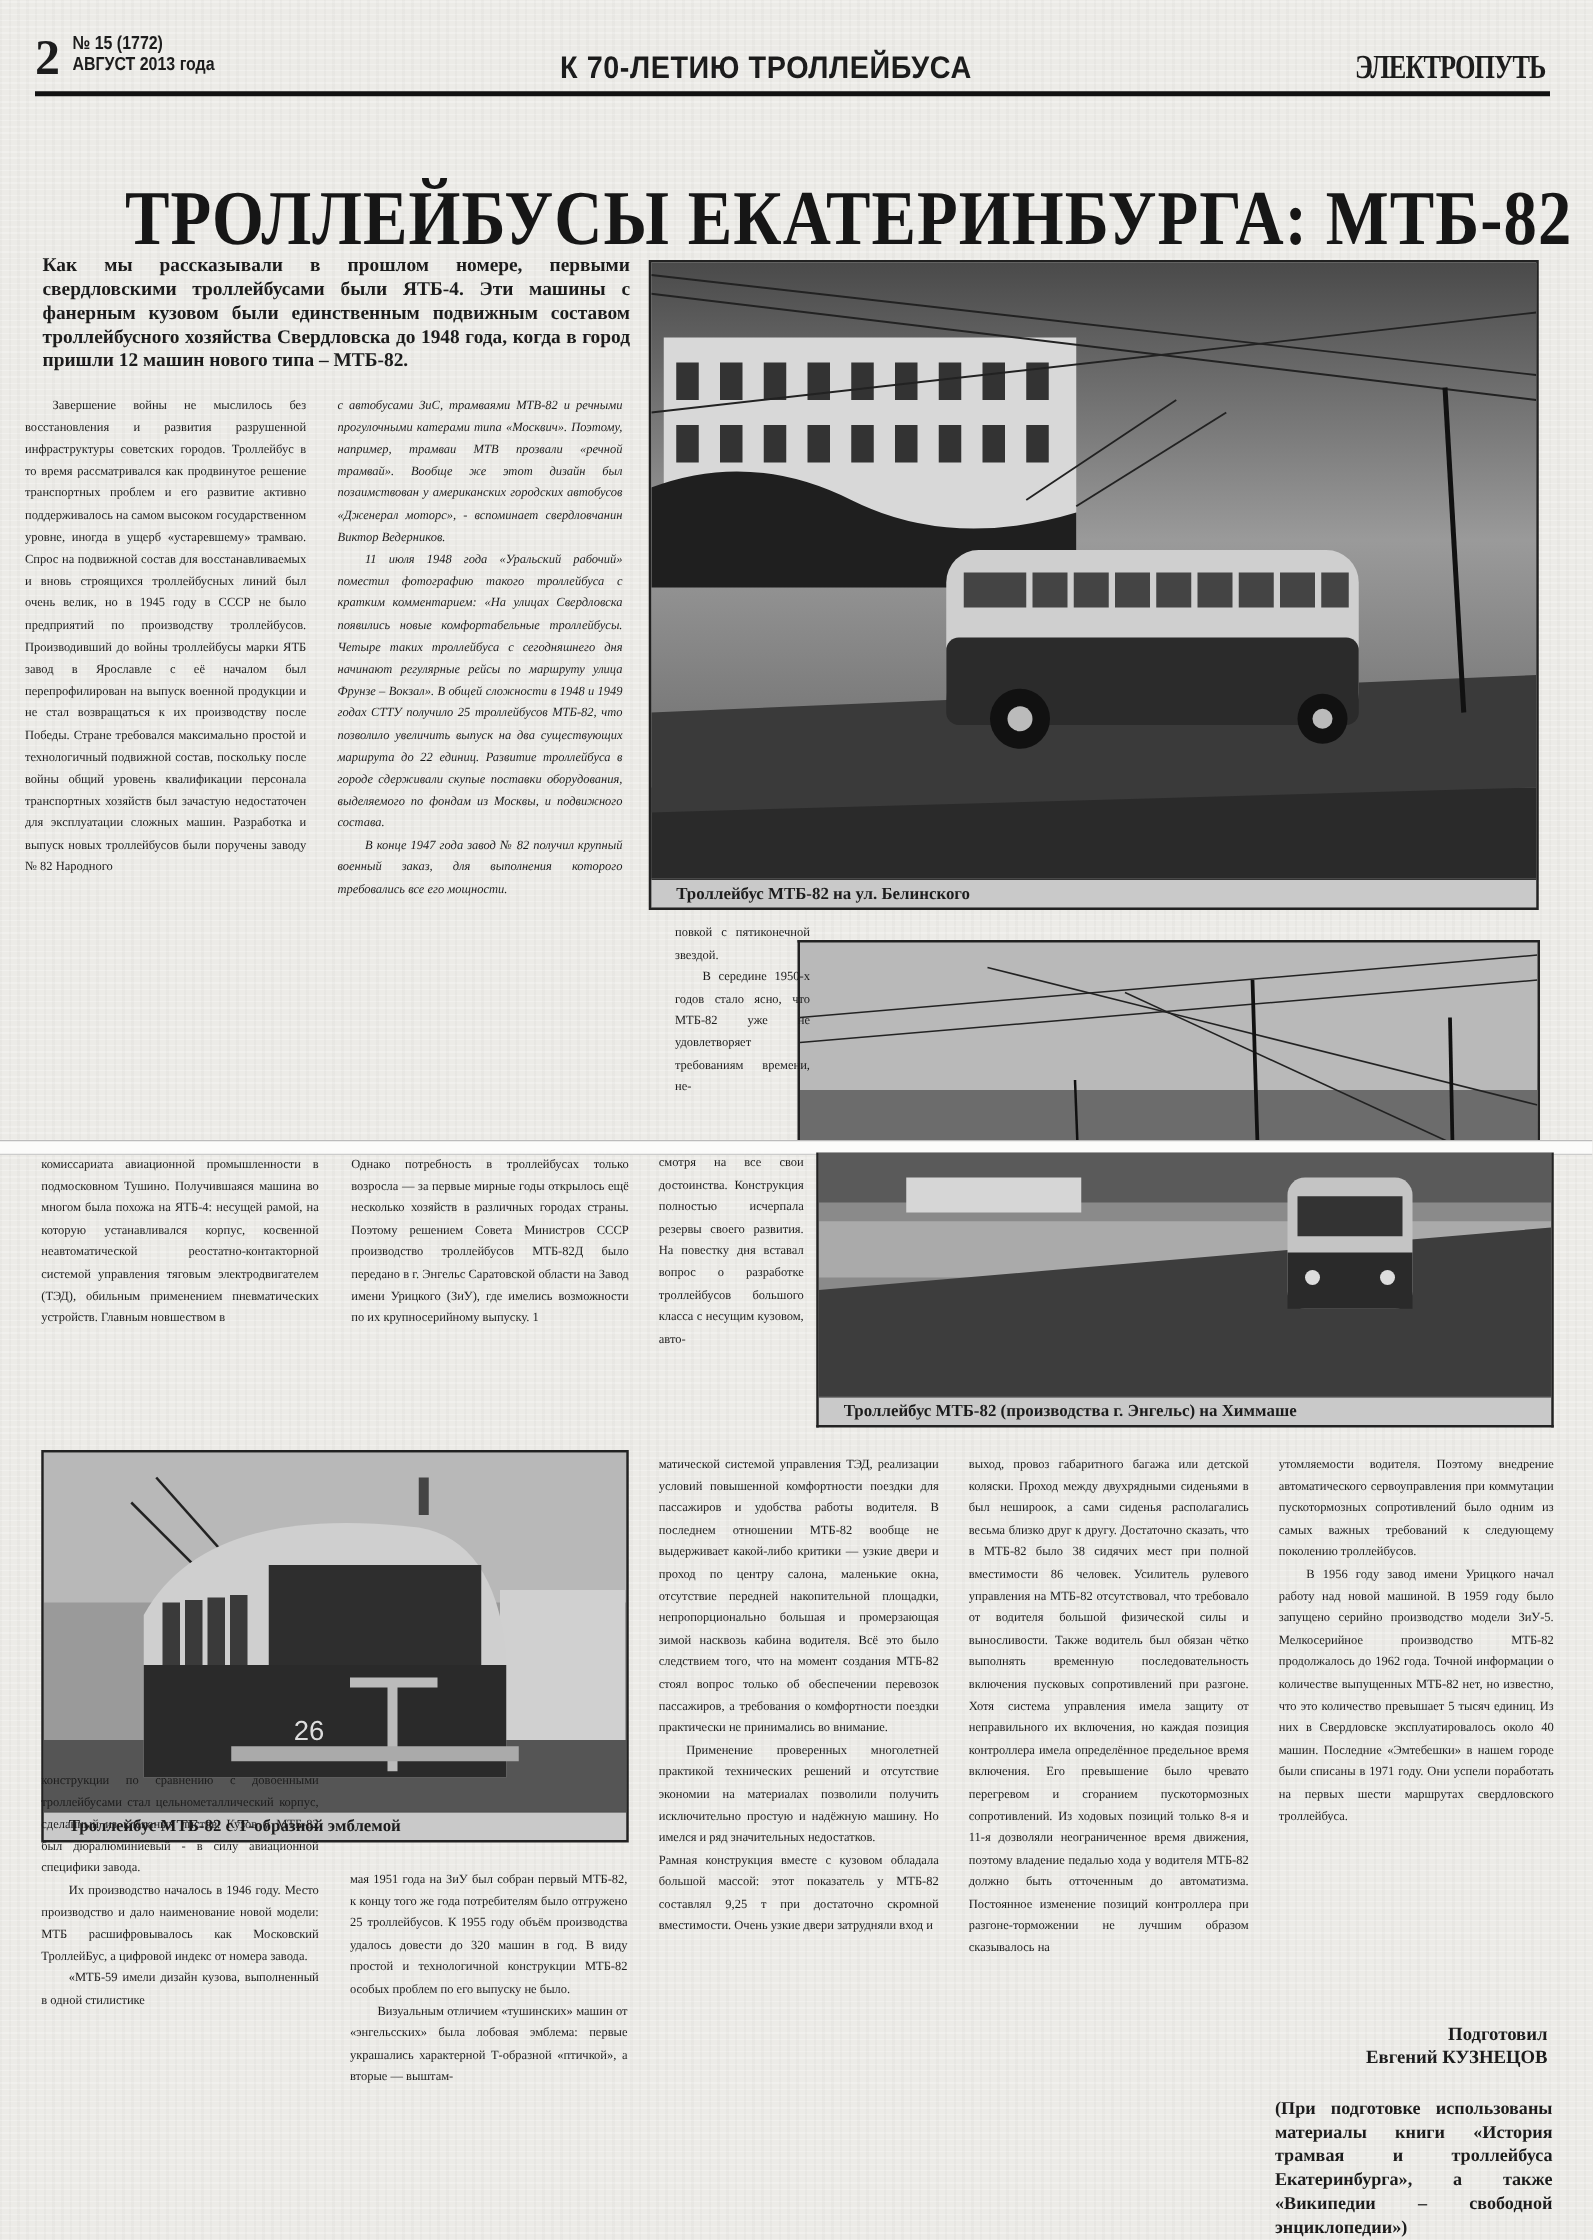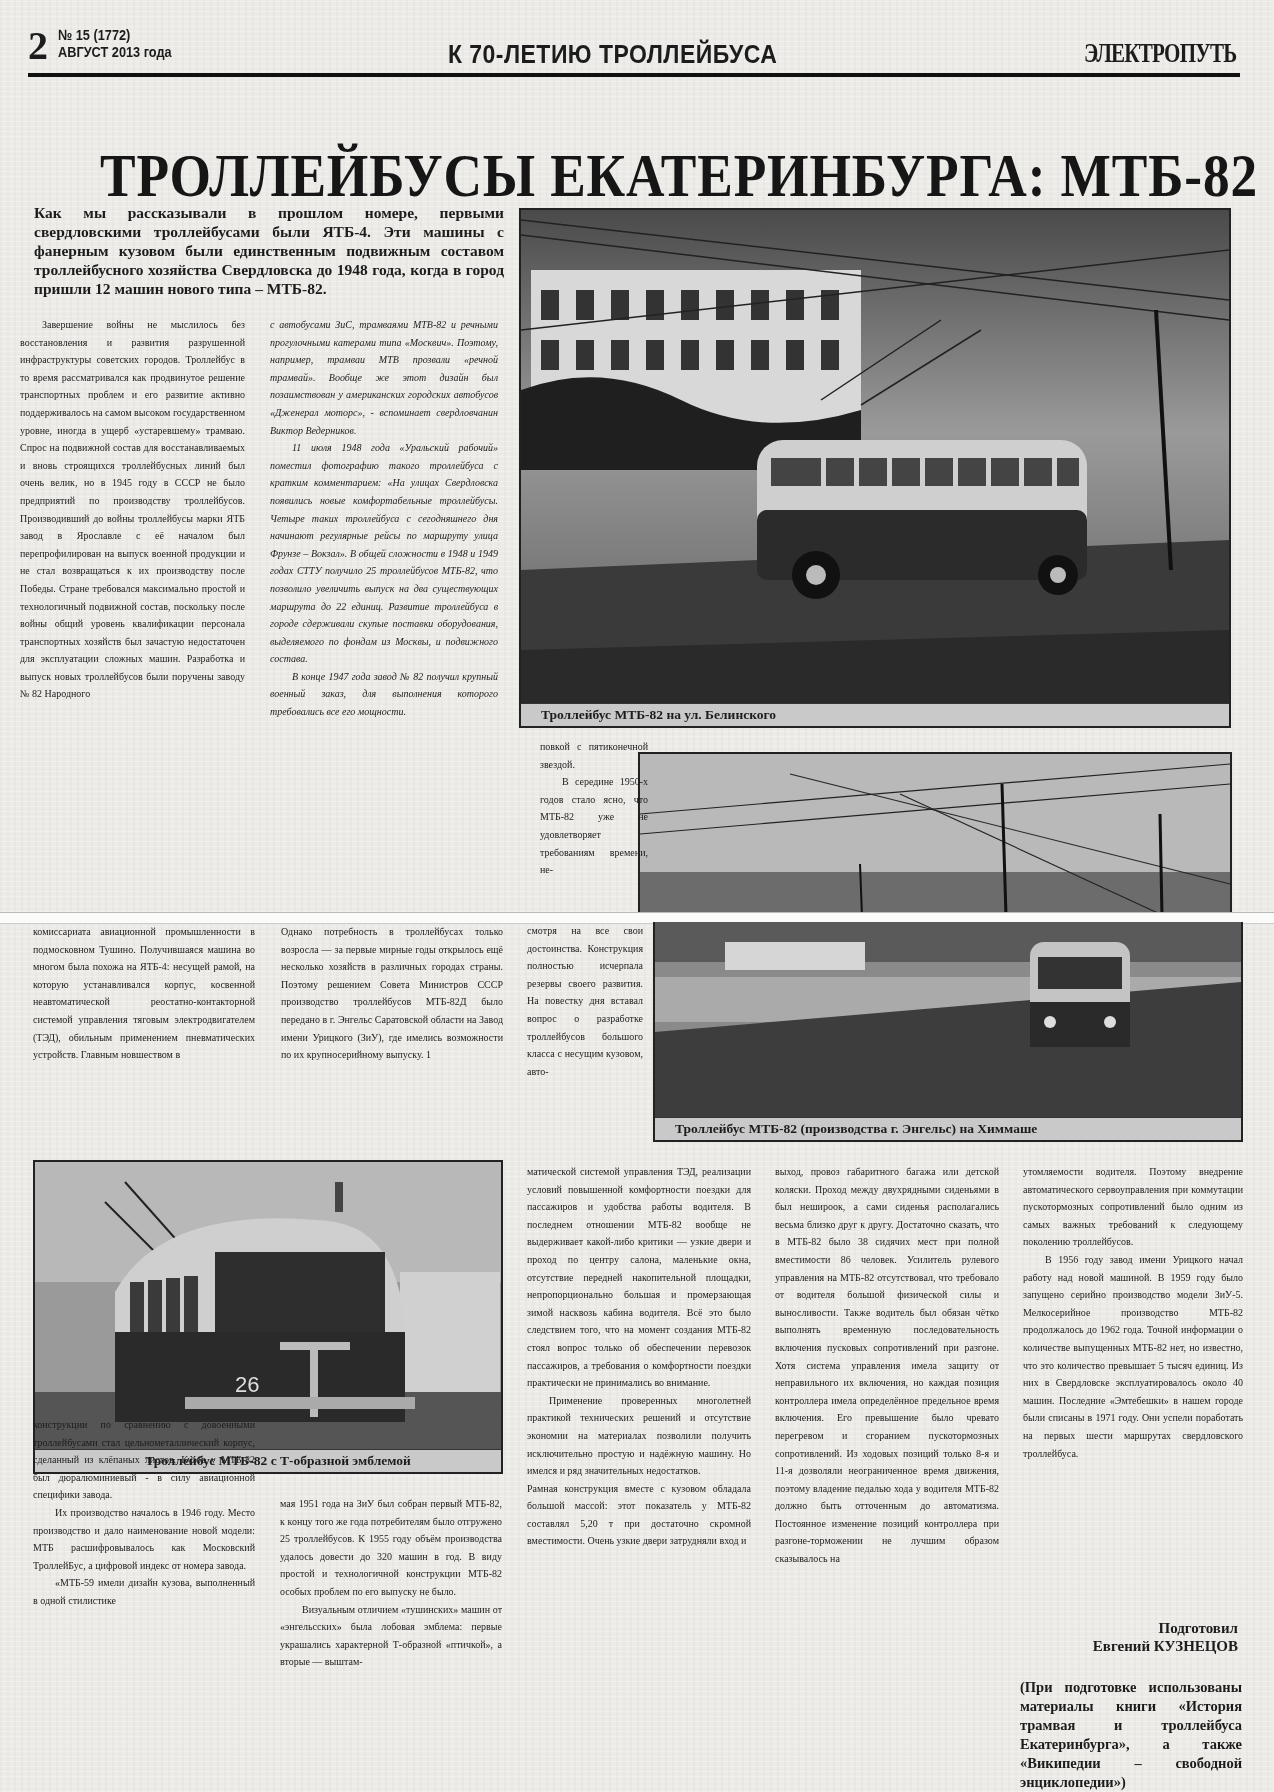--- a/index.html
+++ b/index.html
@@ -163,21 +163,21 @@
     <polygon points="0,110 586,60 586,196 0,196" fill="#3d3d3d"></polygon>
     <rect x="375" y="20" width="100" height="105" rx="14" fill="#c4c4c4"></rect>
     <rect x="383" y="35" width="84" height="32" fill="#333"></rect>
     <rect x="375" y="80" width="100" height="45" fill="#2a2a2a"></rect>
     <circle cx="395" cy="100" r="6" fill="#ddd"></circle>
       <circle cx="455" cy="100" r="6" fill="#ddd"></circle>
   </svg>
   <div class="caption">Троллейбус МТБ-82 (производства г. Энгельс) на Химмаше</div>
 </div>
 
-<div class="photo" style="left:33px; top:1160px; width:466px; height:310px;text-align:center;">
+<div class="photo" style="left:33px; top:1160px; width:466px; height:310px;">
   <svg width="466" height="288" viewBox="0 0 466 288">
     <rect width="466" height="288" fill="#9a9a9a"></rect>
     <rect x="0" y="0" width="466" height="120" fill="#b8b8b8"></rect>
     <rect x="0" y="230" width="466" height="58" fill="#555"></rect>
     <g stroke="#222" stroke-width="2" fill="none">
       <line x1="90" y1="20" x2="170" y2="110"></line>
         <line x1="70" y1="40" x2="150" y2="120"></line>
     </g>
     <rect x="365" y="110" width="100" height="120" fill="#d0d0d0"></rect>
     <path d="M80 130 Q130 40 300 60 Q360 70 370 160 L370 260 L80 260 Z" fill="#cfcfcf"></path>
@@ -227,21 +227,21 @@
   <p>повкой с пятиконечной звездой.</p>
   <p class="ind">В середине 1950-х годов стало ясно, что МТБ-82 уже не удовлетворяет требованиям времени, не-</p>
 </div>
 <div class="col" style="left:527px; top:922px; width:116px;">
   <p>смотря на все свои достоинства. Конструкция полностью исчерпала резервы своего развития. На повестку дня вставал вопрос о разработке троллейбусов большого класса с несущим кузовом, авто-</p>
 </div>
 
 <div class="col" style="left:527px; top:1163px; width:224px;">
   <p>матической системой управления ТЭД, реализации условий повышенной комфортности поездки для пассажиров и удобства работы водителя. В последнем отношении МТБ-82 вообще не выдерживает какой-либо критики — узкие двери и проход по центру салона, маленькие окна, отсутствие передней накопительной площадки, непропорционально большая и промерзающая зимой насквозь кабина водителя. Всё это было следствием того, что на момент создания МТБ-82 стоял вопрос только об обеспечении перевозок пассажиров, а требования о комфортности поездки практически не принимались во внимание.</p>
   <p class="ind">Применение проверенных многолетней практикой технических решений и отсутствие экономии на материалах позволили получить исключительно простую и надёжную машину. Но имелся и ряд значительных недостатков.</p>
-  <p>Рамная конструкция вместе с кузовом обладала большой массой: этот показатель у МТБ-82 составлял 5,20 т при достаточно скромной вместимости. Очень узкие двери затрудняли вход и</p>
+  <p>Рамная конструкция вместе с кузовом обладала большой массой: этот показатель у МТБ-82 составлял 9,25 т при достаточно скромной вместимости. Очень узкие двери затрудняли вход и</p>
 </div>
 
 <div class="col" style="left:775px; top:1163px; width:224px;">
   <p>выход, провоз габаритного багажа или детской коляски. Проход между двухрядными сиденьями в был нешироок, а сами сиденья располагались весьма близко друг к другу. Достаточно сказать, что в МТБ-82 было 38 сидячих мест при полной вместимости 86 человек. Усилитель рулевого управления на МТБ-82 отсутствовал, что требовало от водителя большой физической силы и выносливости. Также водитель был обязан чётко выполнять временную последовательность включения пусковых сопротивлений при разгоне. Хотя система управления имела защиту от неправильного их включения, но каждая позиция контроллера имела определённое предельное время включения. Его превышение было чревато перегревом и сгоранием пускотормозных сопротивлений. Из ходовых позиций только 8-я и 11-я дозволяли неограниченное время движения, поэтому владение педалью хода у водителя МТБ-82 должно быть отточенным до автоматизма. Постоянное изменение позиций контроллера при разгоне-торможении не лучшим образом сказывалось на</p>
 </div>
 
 <div class="col" style="left:1023px; top:1163px; width:220px;">
   <p>утомляемости водителя. Поэтому внедрение автоматического сервоуправления при коммутации пускотормозных сопротивлений было одним из самых важных требований к следующему поколению троллейбусов.</p>
   <p class="ind">В 1956 году завод имени Урицкого начал работу над новой машиной. В 1959 году было запущено серийно производство модели ЗиУ-5. Мелкосерийное производство МТБ-82 продолжалось до 1962 года. Точной информации о количестве выпущенных МТБ-82 нет, но известно, что это количество превышает 5 тысяч единиц. Из них в Свердловске эксплуатировалось около 40 машин. Последние «Эмтебешки» в нашем городе были списаны в 1971 году. Они успели поработать на первых шести маршрутах свердловского троллейбуса.</p>
 </div>

